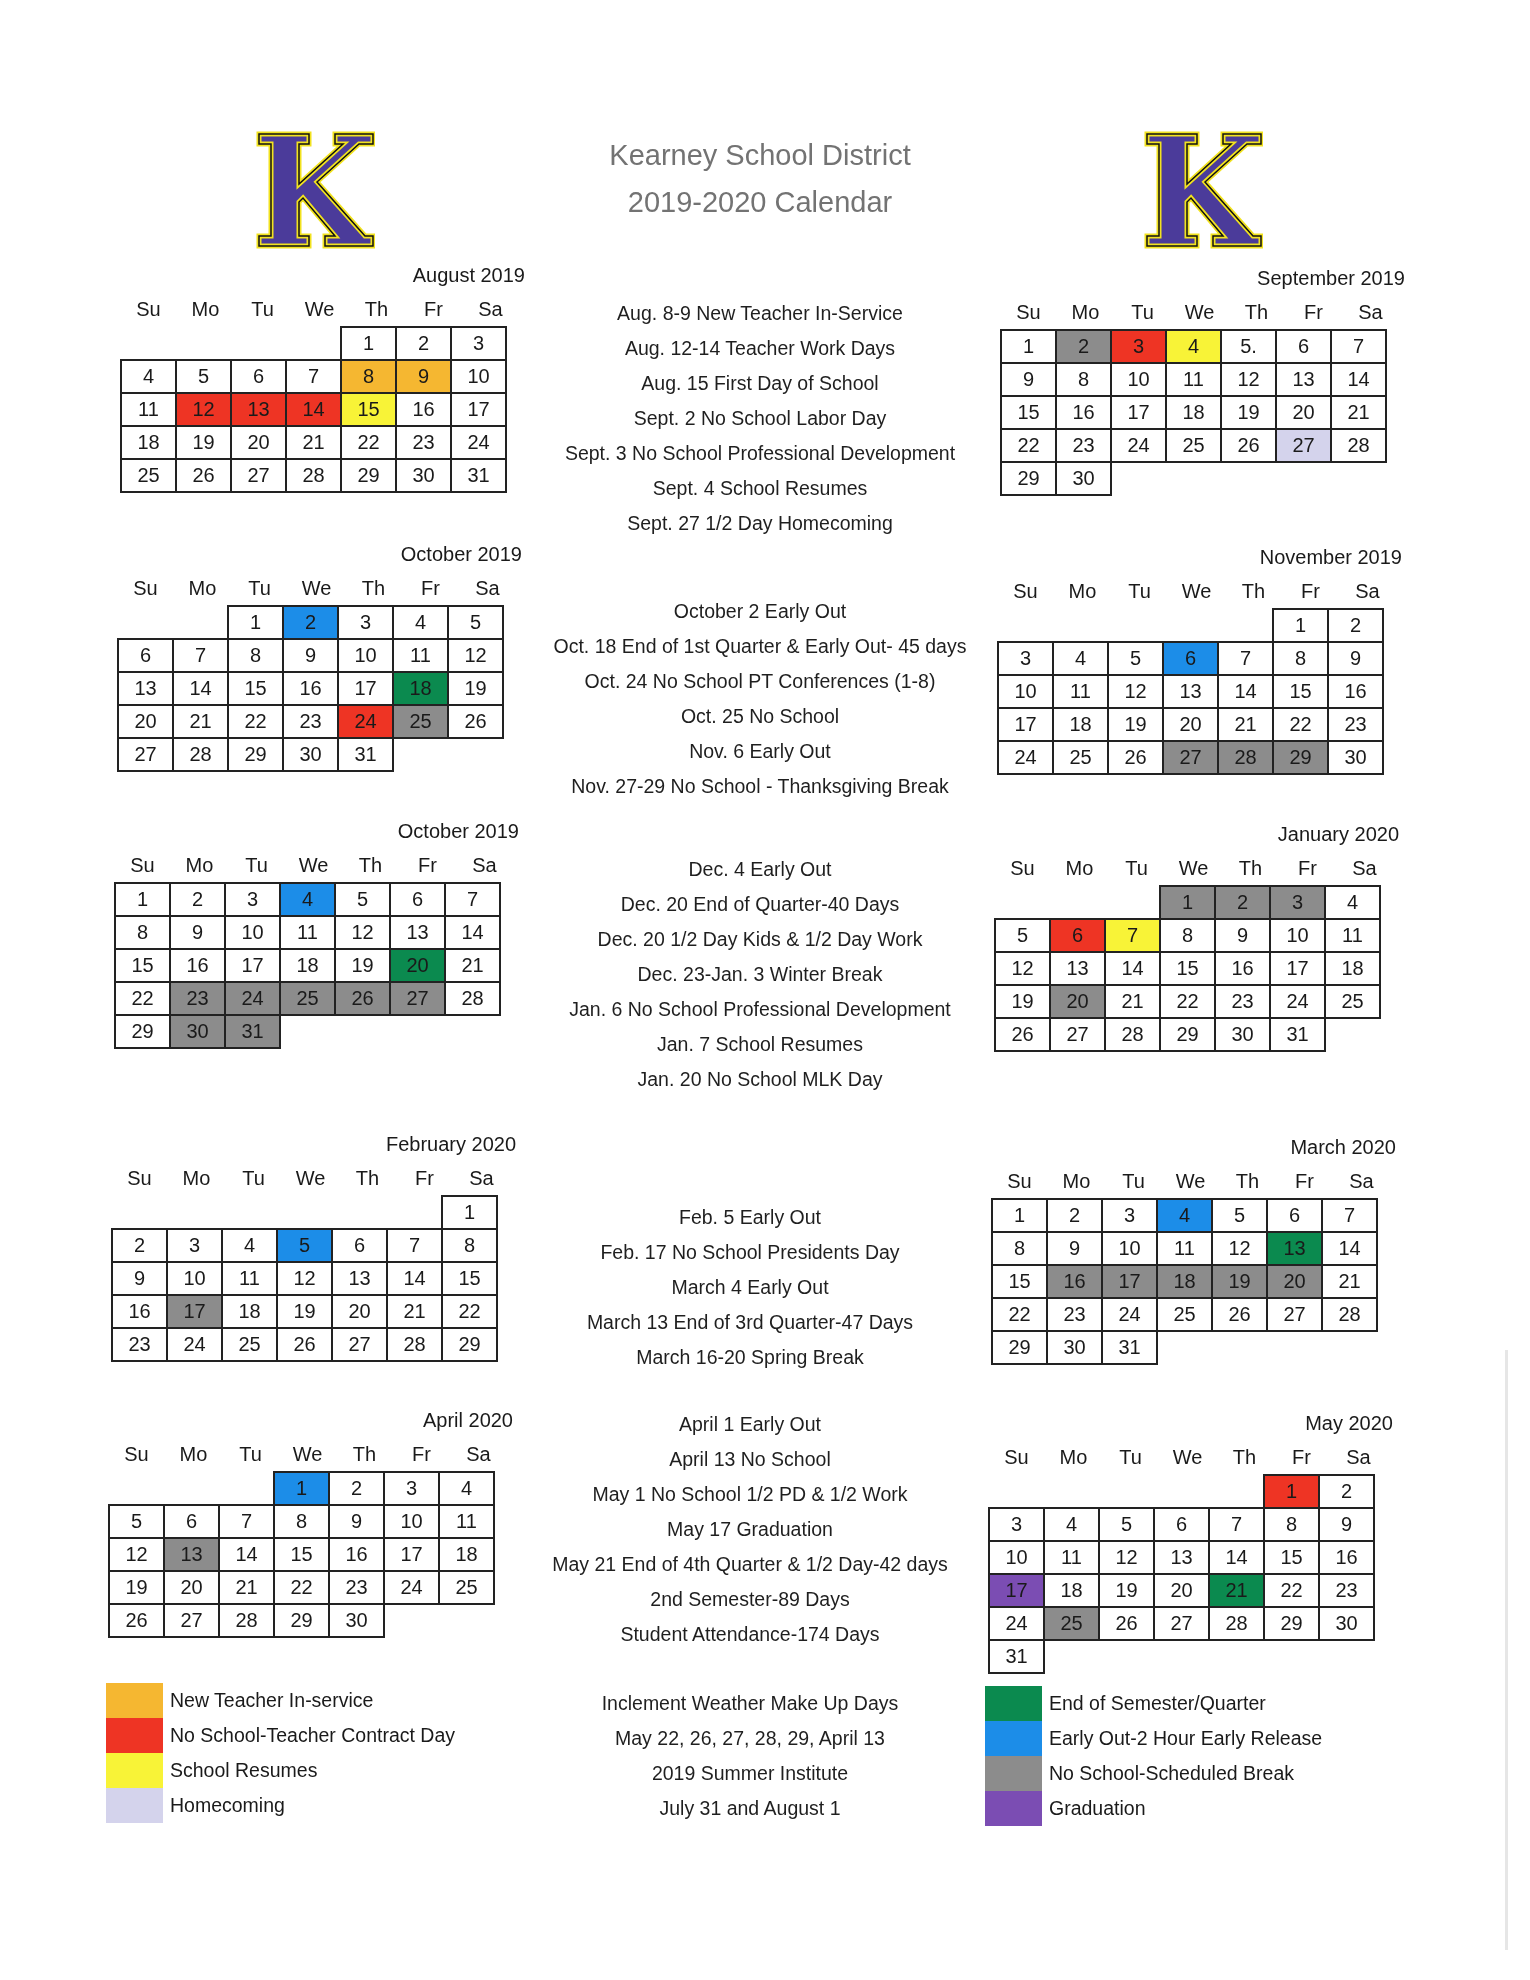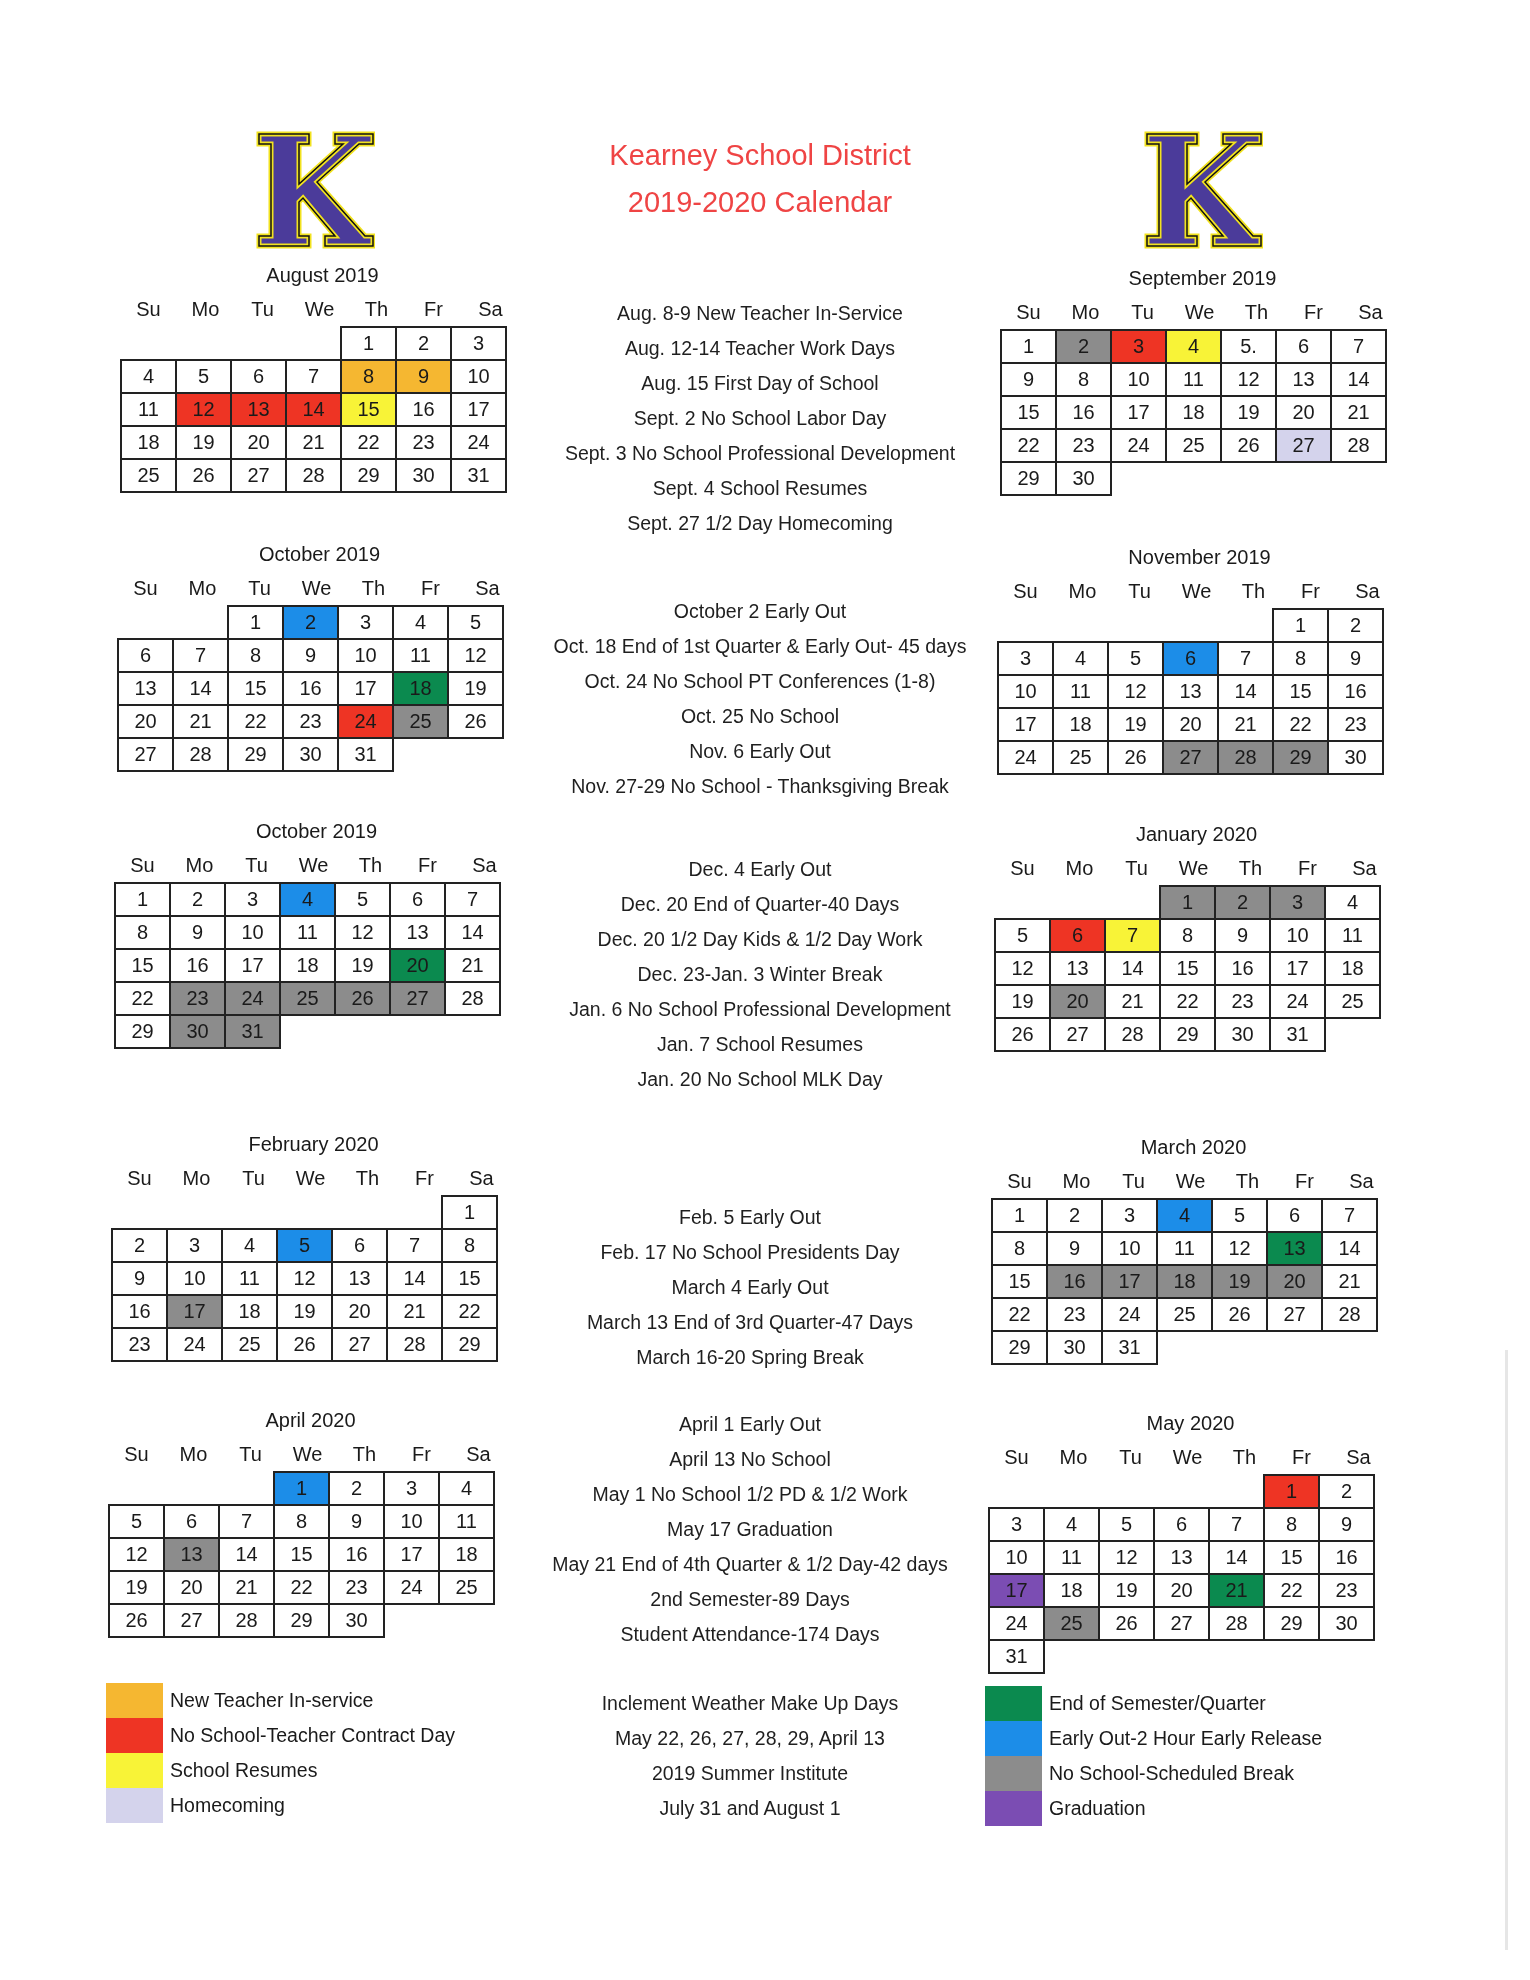--- a/index.html
+++ b/index.html
@@ -1,20 +1,20 @@
 <!DOCTYPE html>
 <html><head>
 <meta charset="utf-8">
 <style>
   html,body{margin:0;padding:0;background:#fff;}
   body{width:1530px;height:1980px;position:relative;overflow:hidden;font-family:"Liberation Sans","DejaVu Sans",sans-serif;color:#1a1a1a;}
   .logo{position:absolute;width:120px;height:120px;}
-  .title{position:absolute;left:560px;top:132px;width:400px;text-align:center;font-size:29px;line-height:47px;color:#ef4444;}
+  .title{position:absolute;left:560px;top:132px;width:400px;text-align:center;font-size:29px;line-height:47px;color:#737373;}
   .month{position:absolute;width:405px;}
-  .month .mname{position:absolute;left:0;width:405px;text-align:center;font-size:20px;top:0;}
+  .month .mname{position:absolute;left:0;width:405px;text-align:right;font-size:20px;top:0;}
   .month .dow{position:absolute;top:34px;left:0;width:405px;height:24px;}
   .month .dow span{position:absolute;width:57px;text-align:center;font-size:20px;}
   .grid{position:absolute;top:62px;left:0;}
   .cell{position:absolute;width:57px;height:35px;box-sizing:border-box;border:2px solid #222;text-align:center;line-height:31px;font-size:20px;background:#fff;}
   .notes{position:absolute;width:460px;text-align:center;font-size:19.5px;line-height:35px;color:#1f1f1f;}
   .legend{position:absolute;}
   .legend .row{position:relative;height:35px;}
   .legend .sw{position:absolute;left:0;top:0;width:57px;height:35px;}
   .legend .lbl{position:absolute;left:64px;top:0;line-height:35px;font-size:19.5px;white-space:nowrap;}
   .edge{position:absolute;right:22px;top:1350px;width:3px;height:600px;background:#e6e6e6;}

